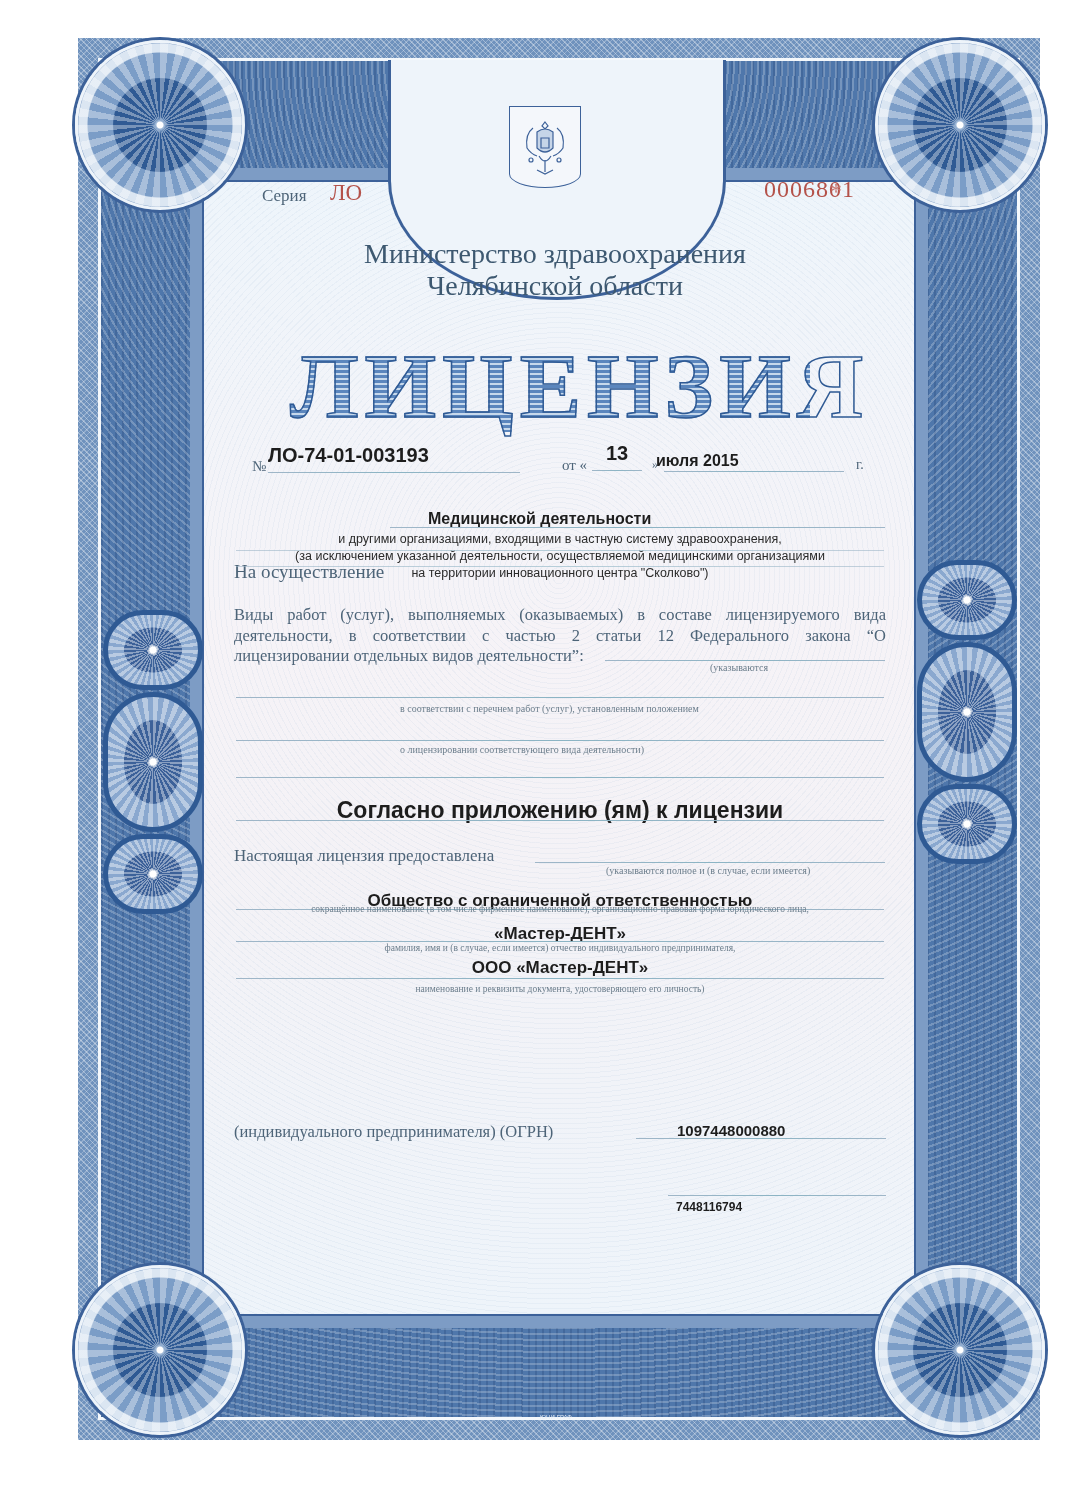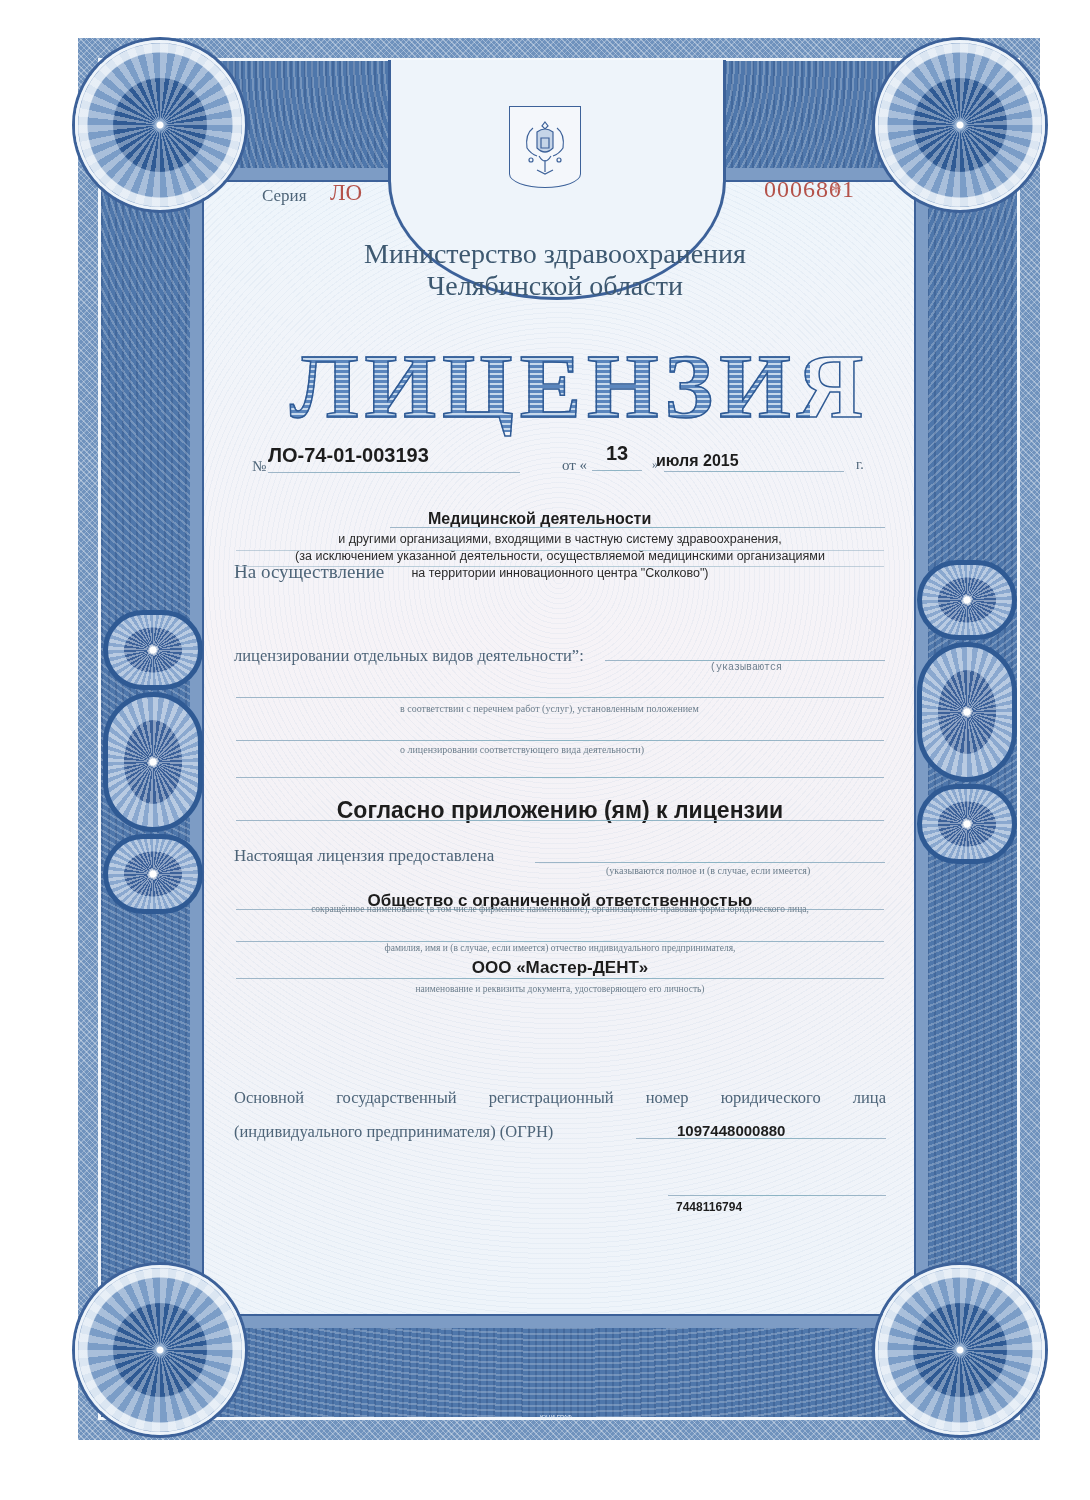--- a/index.html
+++ b/index.html
@@ -152,47 +152,51 @@
   <span class="abs bold-sans" style="left:428px;top:510px;font-size:16px;">Медицинской деятельности</span>
   <div class="uline" style="left:390px;top:527px;width:495px;"></div>
   <div class="abs" style="left:236px;top:531px;width:648px;text-align:center;font-family:'Liberation Sans',sans-serif;font-size:12.5px;line-height:17px;color:#2a2a2a;">
     <div>и другими организациями, входящими в частную систему здравоохранения,</div>
     <div>(за исключением указанной деятельности, осуществляемой медицинскими организациями</div>
     <div>на территории инновационного центра "Сколково")</div>
   </div>
   <div class="uline" style="left:236px;top:550px;width:648px;opacity:0.6;"></div>
   <div class="uline" style="left:236px;top:566px;width:648px;opacity:0.6;"></div>
 
+  <div class="abs serif-gray" style="left:234px;top:604px;width:652px;font-size:16.5px;line-height:21px;text-align:justify;text-align-last:justify;">
+    <div>Виды работ (услуг), выполняемых (оказываемых) в составе лицензируемого вида</div>
+    <div>деятельности, в соответствии с частью 2 статьи 12 Федерального закона “О</div>
+  </div>
   <div class="abs serif-gray" style="left:234px;top:646px;font-size:16.5px;">лицензировании отдельных видов деятельности”:</div>
   <div class="uline" style="left:605px;top:660px;width:280px;"></div>
-  <span class="abs small-note" style="left:710px;top:662px;font-family:Liberation Mono, monospace;">(указываются</span>
+  <span class="abs small-note" style="left:710px;top:662px;">(указываются</span>
   <div class="uline" style="left:236px;top:697px;width:648px;"></div>
   <span class="abs small-note" style="left:400px;top:703px;">в соответствии с перечнем работ (услуг), установленным положением</span>
   <div class="uline" style="left:236px;top:740px;width:648px;"></div>
   <span class="abs small-note" style="left:400px;top:744px;">о лицензировании соответствующего вида деятельности)</span>
   <div class="uline" style="left:236px;top:777px;width:648px;"></div>
   <div class="abs bold-sans" style="left:236px;top:797px;width:648px;text-align:center;font-size:23px;">Согласно приложению (ям) к лицензии</div>
   <div class="uline" style="left:236px;top:820px;width:648px;"></div>
 
   <span class="abs serif-gray" style="left:234px;top:846px;font-size:17px;">Настоящая лицензия предоставлена</span>
   <div class="uline" style="left:535px;top:862px;width:350px;"></div>
   <span class="abs small-note" style="left:606px;top:865px;">(указываются полное и (в случае, если имеется)</span>
 
   <div class="abs bold-sans" style="left:236px;top:891px;width:648px;text-align:center;font-size:17px;">Общество с ограниченной ответственностью</div>
   <div class="uline" style="left:236px;top:909px;width:648px;"></div>
   <div class="abs small-note" style="left:236px;top:904px;width:648px;text-align:center;font-size:9.5px;">сокращённое наименование (в том числе фирменное наименование), организационно-правовая форма юридического лица,</div>
 
+  <div class="abs bold-sans" style="left:236px;top:924px;width:648px;text-align:center;font-size:17px;">«Мастер-ДЕНТ»</div>
   <div class="uline" style="left:236px;top:941px;width:648px;"></div>
   <div class="abs small-note" style="left:236px;top:943px;width:648px;text-align:center;font-size:9.5px;">фамилия, имя и (в случае, если имеется) отчество индивидуального предпринимателя,</div>
 
   <div class="abs bold-sans" style="left:236px;top:958px;width:648px;text-align:center;font-size:17px;">ООО «Мастер-ДЕНТ»</div>
   <div class="uline" style="left:236px;top:978px;width:648px;"></div>
   <div class="abs small-note" style="left:236px;top:984px;width:648px;text-align:center;font-size:9.5px;">наименование и реквизиты документа, удостоверяющего его личность)</div>
 
-  <div class="abs serif-gray" style="left:234px;top:1088px;width:652px;font-size:16.5px;text-align:justify;text-align-last:justify;">Основной государственный регистрационный номер юридического лица</div>
   <span class="abs serif-gray" style="left:234px;top:1122px;font-size:16.5px;">(индивидуального предпринимателя) (ОГРН)</span>
   <div class="uline" style="left:636px;top:1138px;width:250px;"></div>
   <span class="abs bold-sans" style="left:677px;top:1122px;font-size:15px;">1097448000880</span>
 
   <div class="uline" style="left:668px;top:1195px;width:218px;"></div>
   <span class="abs bold-sans" style="left:676px;top:1180px;font-size:12px;margin-top:20px;">7448116794</span>
 
   <span class="abs" style="left:540px;top:1414px;font-size:6px;color:#e6eef7;font-family:'Liberation Sans',sans-serif;">ЮНИ-ГРАФ</span>
 </div>
 

